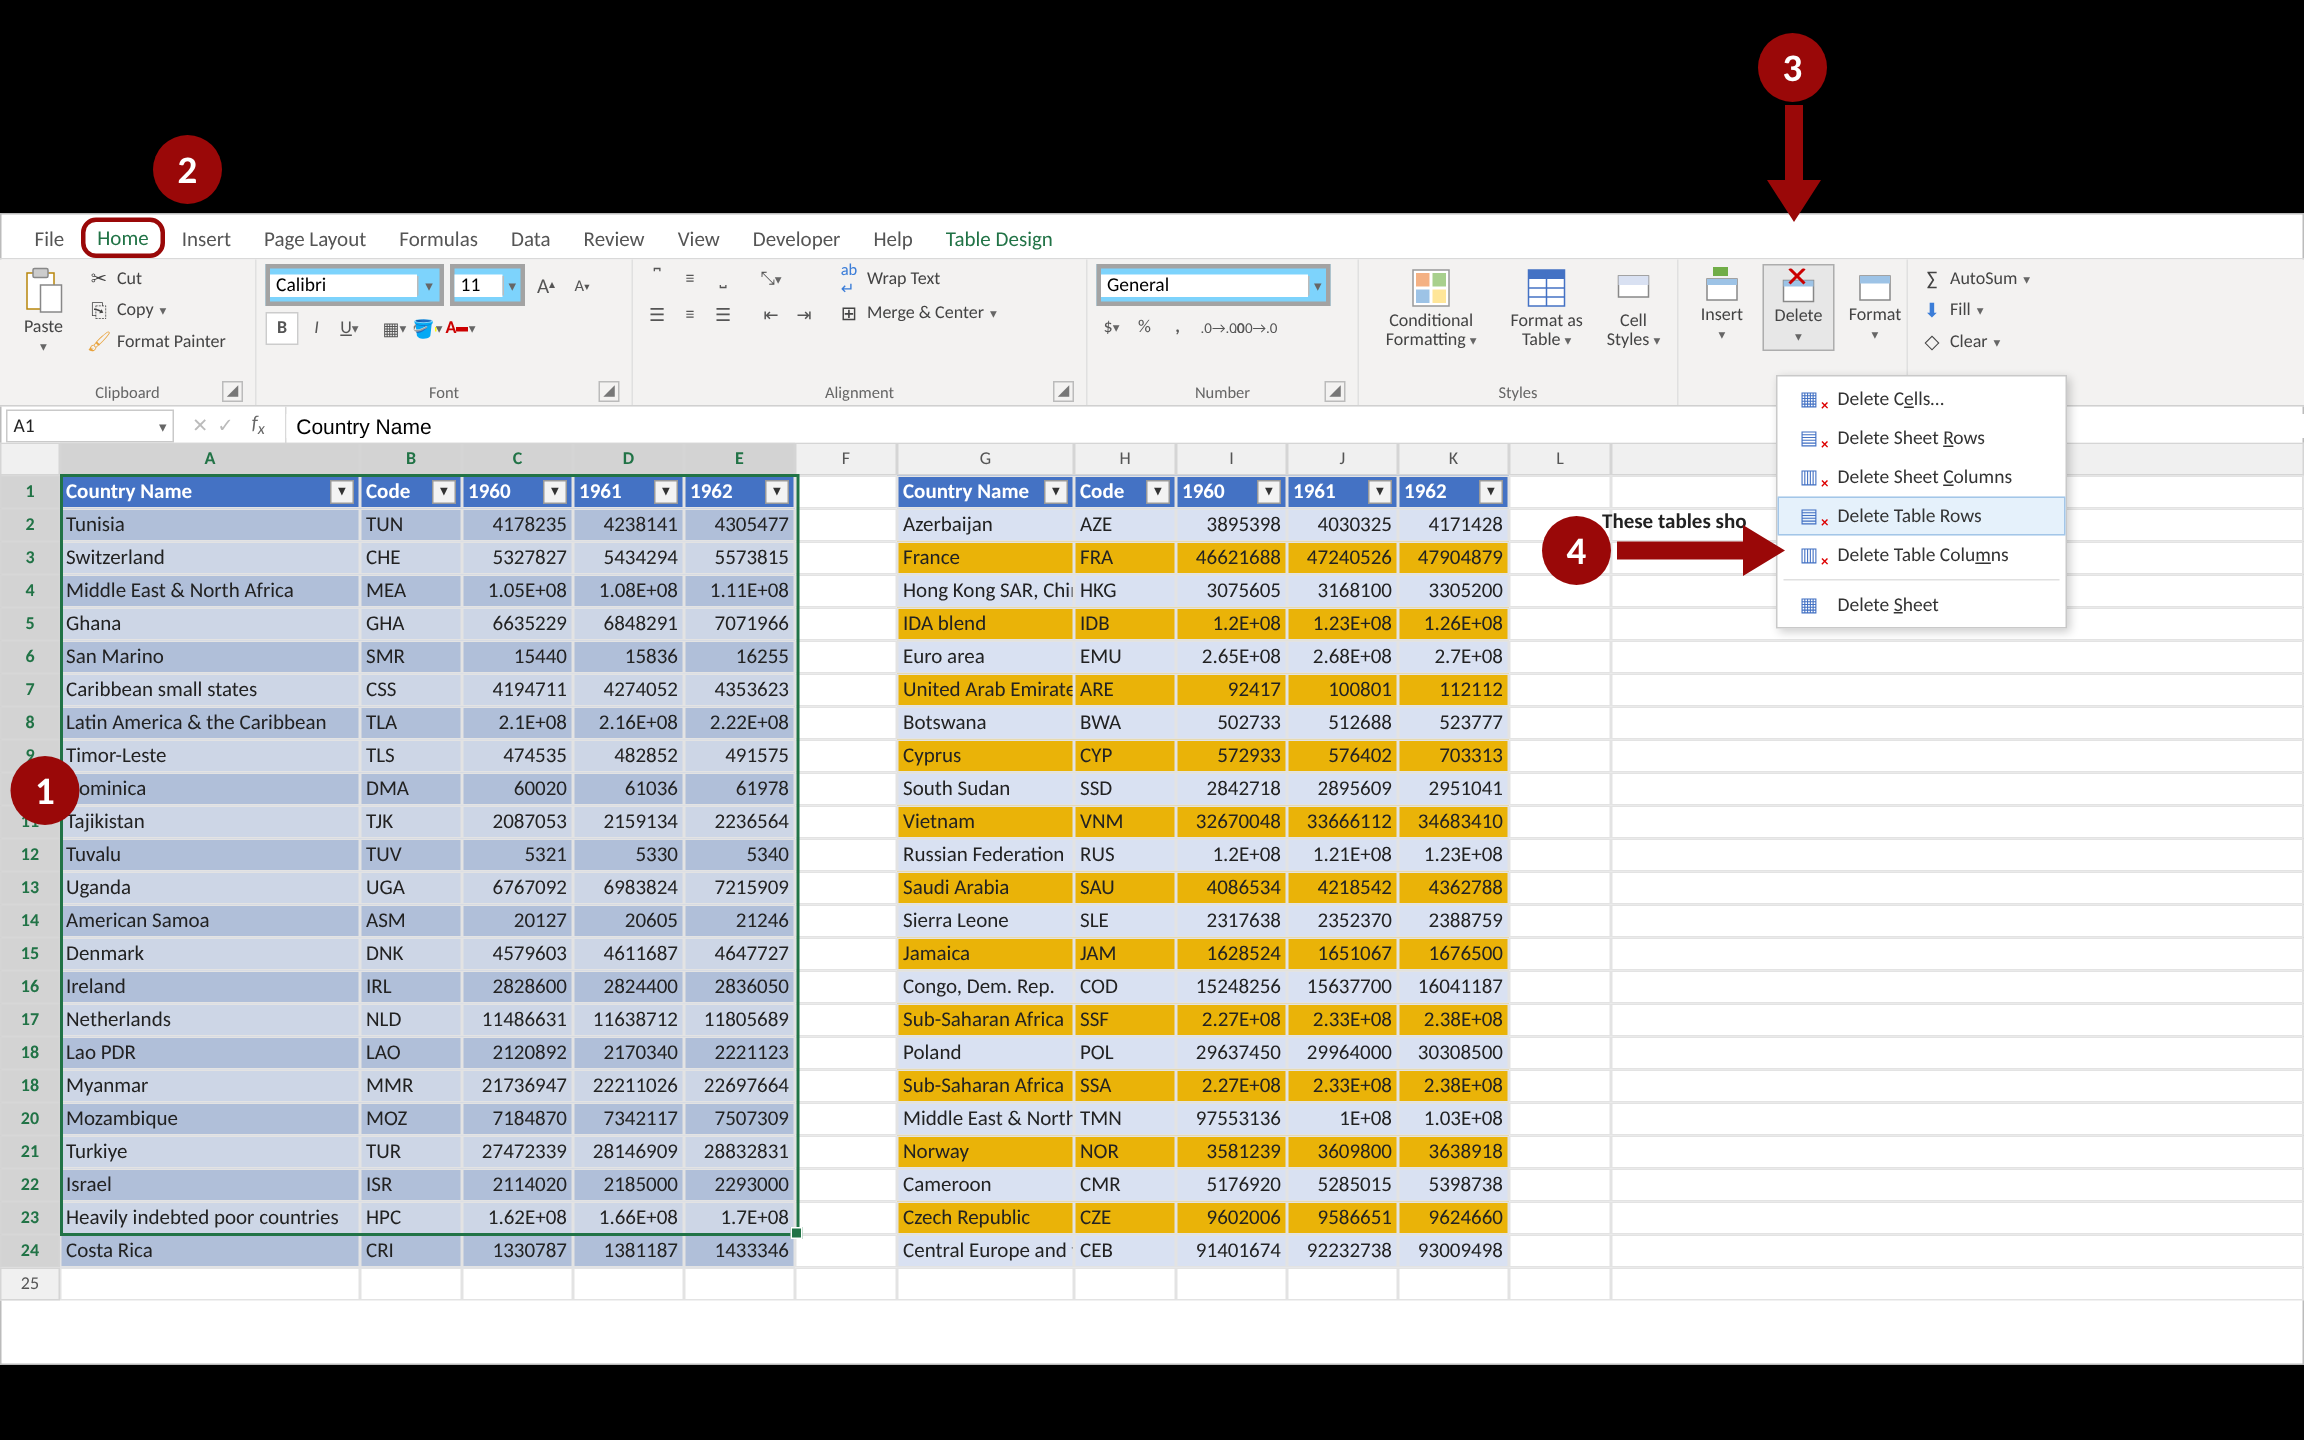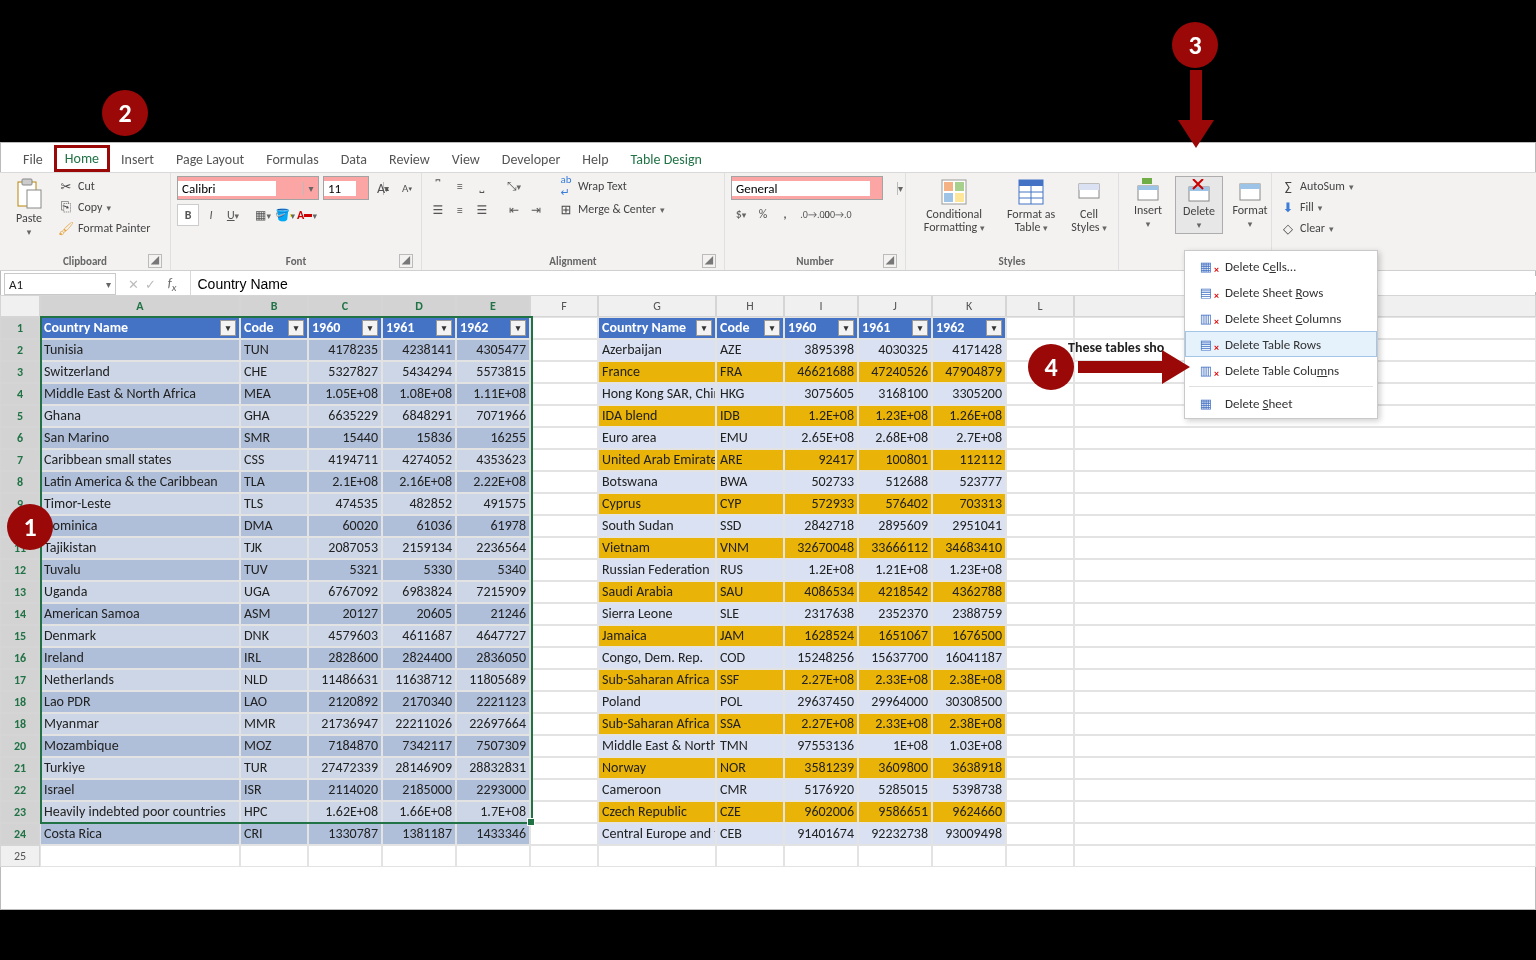--- a/index.html
+++ b/index.html
@@ -16,33 +16,33 @@
     --row2-a:#d9e1f2;
     --row2-b:#ebf0f9;
     --callout-red:#9a0808;
   }
   html,body{margin:0;padding:0;font-family:var(--ui-font);font-size:13px;color:#222;background:#000;}
   .app{position:relative;width:1536px;height:960px;overflow:hidden;background:#000;}
   .window{position:absolute;left:0;top:142px;width:1536px;height:768px;background:#fff;box-shadow:0 0 0 1px #bbb inset;}
   
   .tabs{display:flex;align-items:flex-end;height:28px;padding:2px 12px 0 12px;gap:0;font-size:14px;color:#555;border-bottom:1px solid var(--light-border);}
   .tab{padding:4px 11px;cursor:default;}
-  .tab.active{color:var(--green-accent);border:3px solid var(--callout-red);border-radius:0;padding:2px 8px;font-weight:500;}
+  .tab.active{color:var(--green-accent);border:3px solid var(--callout-red);border-radius:10px;padding:2px 8px;font-weight:500;}
   .tab.td{color:var(--green-accent);}
   
   .ribbon{display:flex;height:97px;background:var(--ribbon-bg);border-bottom:1px solid #d0d0d0;font-size:12px;}
   .group{display:flex;flex-direction:column;border-right:1px solid #e0e0e0;padding:3px 6px 0 6px;position:relative;}
   .group-controls{flex:1;display:flex;align-items:flex-start;gap:4px;}
-  .group-label{text-align:center;font-size:11px;color:#666;padding:1px 0 2px 0;position:relative;font-weight:bold;}
+  .group-label{text-align:center;font-size:11px;color:#666;padding:1px 0 2px 0;position:relative;}
   .dlg-launch{position:absolute;right:2px;bottom:2px;width:12px;height:12px;font-size:10px;color:#777;border:1px solid #bbb;line-height:10px;text-align:center;}
   .vbtn{display:flex;flex-direction:column;align-items:center;justify-content:flex-start;padding:2px 4px;min-width:38px;gap:2px;color:#444;}
   .vbtn .lbl{font-size:12px;line-height:13px;text-align:center;}
   .small-row{display:flex;align-items:center;gap:4px;padding:2px 2px;color:#444;}
   .icon-box{width:16px;height:16px;display:flex;align-items:center;justify-content:center;font-size:13px;}
-  .font-box{display:flex;align-items:center;border:1px solid #a3a3a3;background:#fca5a5;height:22px;gap:27px;}
+  .font-box{display:flex;align-items:center;border:3px solid #a3a3a3;background:#7dd3fc;height:22px;}
   .font-box input{border:none;outline:none;font-size:13px;padding:0 4px;width:90px;font-family:inherit;background:#fff;}
   .font-box .dd{width:14px;text-align:center;color:#666;border-left:1px solid #bbb;font-size:10px;}
   .sq{width:20px;height:20px;border:1px solid #ccc;display:flex;align-items:center;justify-content:center;font-size:12px;color:#555;background:#fff;}
   .sq.flat{border:none;background:transparent;}
   
   .delete-btn{border:1px solid #adadad;background:#e7e7e7;padding:2px 4px;}
   
   .fbar{display:flex;align-items:center;height:26px;border-bottom:1px solid #d9d9d9;}
   .namebox{width:102px;border:1px solid #c9c9c9;margin:2px 4px;height:20px;display:flex;align-items:center;padding:0 4px;font-size:13px;background:#fff;}
   .namebox .dd{margin-left:auto;color:#666;font-size:10px;}

